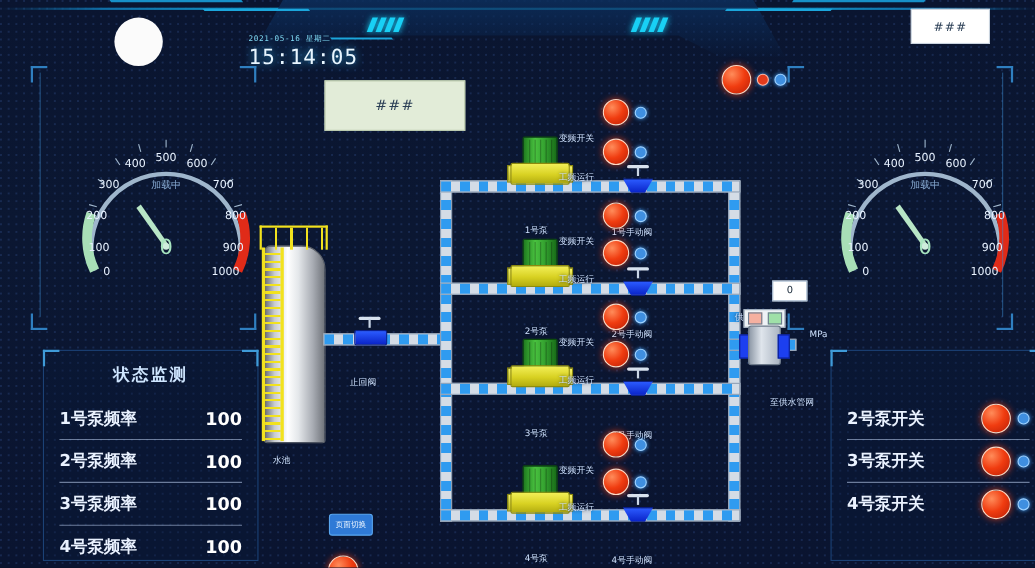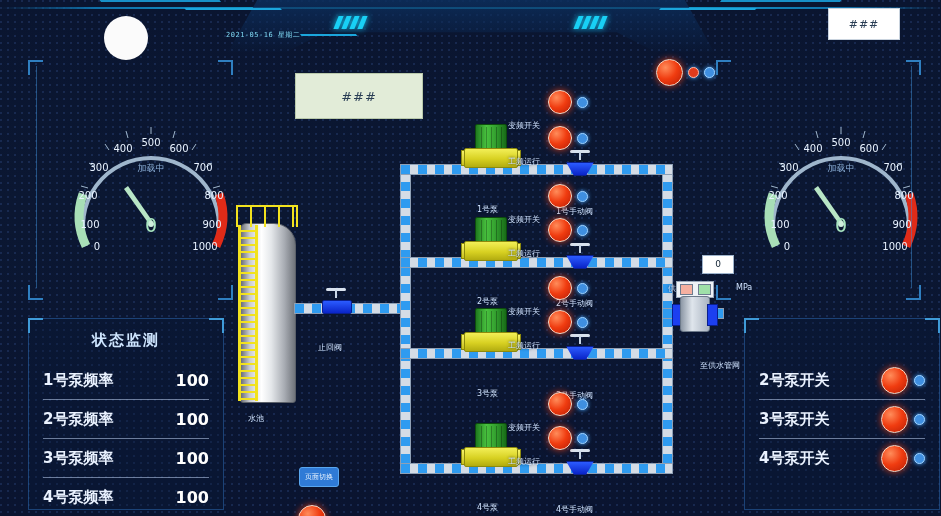--- a/index.html
+++ b/index.html
@@ -33,21 +33,21 @@
 
   #clockbox{left:226px;top:14px;width:104px;height:38px;margin-top:16px;}
   #date{font-size:7px;color:#7fd8f2;letter-spacing:.5px;white-space:nowrap;
         font-family:"DejaVu Sans Mono","Liberation Mono",monospace;}
   #time{font-size:19px;color:#e8f6ff;letter-spacing:1px;margin-top:1px;
         font-family:"DejaVu Sans Mono","Liberation Mono",monospace;
         text-shadow:0 0 8px #2aa7e0;}
   .clock-edge{position:absolute;left:88px;top:4px;width:56px;height:34px;border-top:2px solid #1ba6dc;transform:skewX(38deg);}
 
   
-  .panel{border:1px solid rgba(50,120,200,.45);background:rgba(10,26,58,.35);}
+  .panel{border:1px solid rgba(50,120,200,.45);background:rgba(10,26,58,.35);margin-left:11px;}
   .ck{position:absolute;width:13px;height:13px;border:2px solid #3f9bd8;}
   .ck.tl{left:-1px;top:-1px;border-right:0;border-bottom:0;}
   .ck.tr{right:-1px;top:-1px;border-left:0;border-bottom:0;}
 
   
   .gauge{width:170px;height:152px;}
   .gval{position:absolute;left:0;top:96px;width:170px;text-align:center;
         font-size:19px;color:#a8e5c0;}
   .glab{position:absolute;left:0;top:44px;width:170px;text-align:center;
         font-size:9px;color:#9fc6f0;opacity:.85;}
@@ -152,20 +152,21 @@
     </div>
   <div class="slash r">
       <i></i>
       <i></i>
       <i></i>
       <i></i>
     </div>
   <div class="abs" id="clockbox">
     <div class="clock-edge"></div>
     <div id="date">2021-05-16 星期二</div>
+    <div id="time">15:14:05</div>
   </div>
 </div>
 
 <div class="abs whitecircle" style="left:104px;top:16px;width:44px;height:44px;"></div>
 
 <div class="abs imgbox" style="left:295px;top:73px;width:126px;height:44px;">###</div>
 
 <div class="abs imgbox white" style="left:828px;top:8px;width:70px;height:30px;font-size:11px;">###</div>
 
 <div class="abs" style="left:656px;top:59px;width:60px;height:26px;display:flex;align-items:center;gap:5px;">
@@ -434,21 +435,21 @@
 <div class="dot abs" style="left:577px;top:399px;"></div>
 <div class="lbl abs" style="left:508px;top:432px;">工频运行</div>
 <div class="lamp sm abs" style="left:548px;top:426px;"></div>
 <div class="dot abs" style="left:577px;top:433px;"></div>
 
 <div class="pipe abs" style="left:662px;top:308px;width:60px;height:9px;"></div>
 
 <div class="abs" id="pressbox">
   <span class="lbl" style="left:0;top:4px;">供水压力</span>
   <span class="pval">0</span>
-  <span class="lbl" style="left:68px;top:4px;">MPa</span>
+  <span class="lbl" style="left:68px;top:20px;">MPa</span>
 </div>
 
 <div class="pump-ctrl">
   <span class="pc-sq" style="background:#f5b0a0;"></span>
   <span class="pc-sq" style="background:#9fe0a8;"></span>
 </div>
 
 <div class="bigvalve">
   <div class="bv-fl" style="left:0;"></div>
   <div class="bv-hub"></div>

